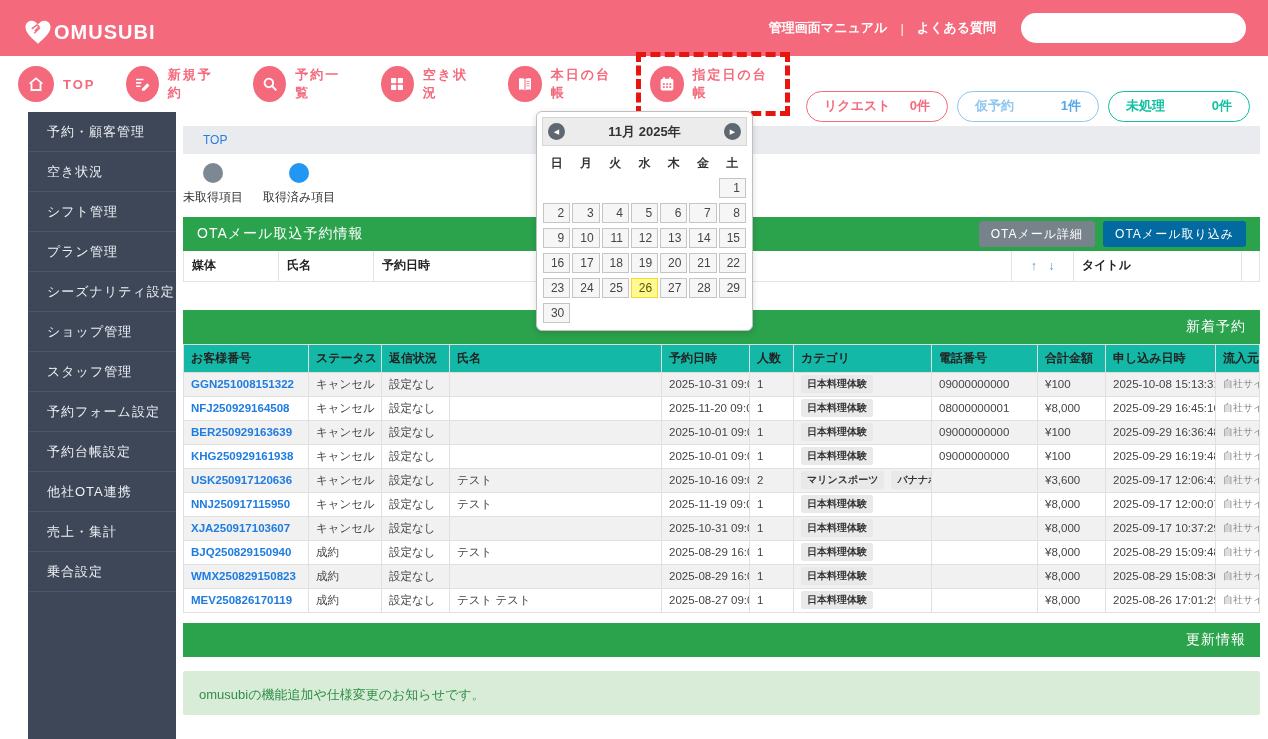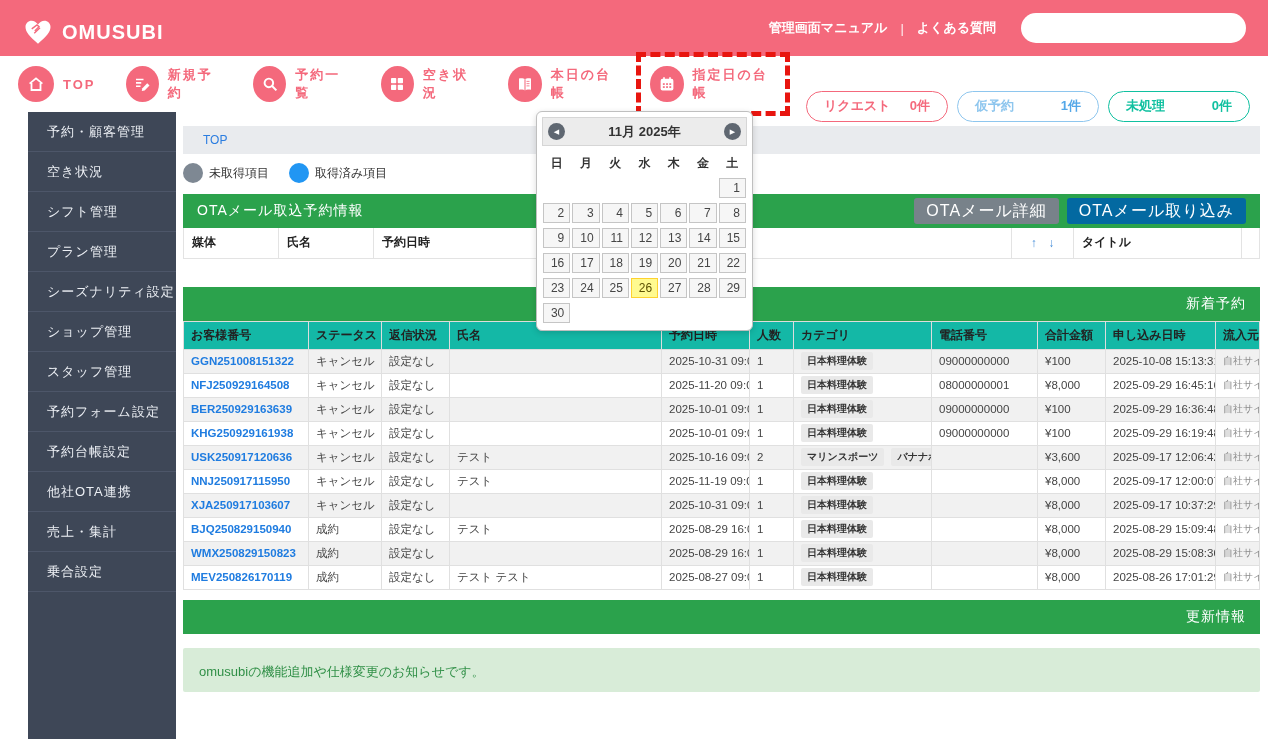--- a/index.html
+++ b/index.html
@@ -2,21 +2,21 @@
 <html><head>
 <meta charset="utf-8">
 <style>
   * { margin:0; padding:0; box-sizing:border-box; }
   html,body { width:1268px; height:739px; overflow:hidden; background:#fff;
     font-family:"Liberation Sans","DejaVu Sans",sans-serif; }
   body { position:relative; }
 
   
   .header { height:56px; background:#f4697c; display:flex; align-items:center; padding:0 22px; color:#fff; }
-  .logo { display:flex; align-items:center; gap:8px; font-size:20px; font-weight:bold; letter-spacing:1px;margin-top:8px; }
+  .logo { display:flex; align-items:center; font-size:20px; font-weight:bold; letter-spacing:1px;margin-top:8px; }
   .logo svg { display:block; }
   .header-right { margin-left:auto; display:flex; align-items:center; gap:13px; font-size:13px; font-weight:bold; }
   .header-link { cursor:pointer; }
   .header-sep { font-weight:normal; opacity:.9; }
   .search-input { width:225px; height:30px; border:none; border-radius:15px; background:#fff; margin-left:12px; padding:0 14px; font-size:13px; outline:none; }
 
   
   .navbar { height:56px; background:#fff; display:flex; align-items:center; padding:0 18px; gap:30px; position:relative; }
   .nav-item { display:flex; align-items:center; gap:9px; cursor:pointer; }
   .nav-item.highlighted { outline:5px dashed #e8150f; outline-offset:9px; }
@@ -28,27 +28,27 @@
   
   .layout { display:flex; height:627px;padding-left:28px; }
   .sidebar { width:148px; background:#3e4757; flex:none; }
   .side-item { height:40px; display:flex; align-items:center; padding-left:19px; color:#edf0f5; font-size:13px; border-bottom:1px solid #4d5669; cursor:pointer; letter-spacing:1px; }
   .main { flex:1; background:#fff; padding:14px 8px 0 7px; overflow:hidden; }
 
   .breadcrumb { height:28px; background:#e9ebee; display:flex; align-items:center; padding:0 20px; font-size:12px; }
   .breadcrumb a { color:#2b7de0; cursor:pointer; text-decoration:none; }
 
   .legend { display:flex; align-items:center; gap:20px; margin:9px 0 11px; }
-  .legend-item { display:flex; align-items:center; gap:6px; font-size:12px; color:#333; }
+  .legend-item { display:flex; align-items:center; gap:6px; font-size:12px; color:#333;flex-direction:column; }
   .dot { width:20px; height:20px; border-radius:50%; }
 
   .section-bar { height:34px; background:#2ba24c; color:#fff; display:flex; align-items:center; padding:0 14px; font-size:14px; }
   .section-bar .bar-title { letter-spacing:1px; }
   .bar-right { margin-left:auto; display:flex; gap:8px; align-items:center; }
-  .bar-btn { height:26px; padding:0 12px; border:none; border-radius:3px; color:#fff; font-size:16px; cursor:pointer; letter-spacing:1px; }
+  .bar-btn { height:26px; padding:0 12px; border:none; border-radius:3px; color:#fff; font-size:12px; cursor:pointer; letter-spacing:1px; }
 
   table { width:100%; border-collapse:collapse; table-layout:fixed; }
   th,td { white-space:nowrap; overflow:hidden; }
   .ota-table th { height:30px; font-size:12px; text-align:left; padding:0 8px; border:1px solid #e3e3e3; border-top:none; color:#222; }
   .sort-cell { text-align:center !important; }
   .sort-arrow { color:#4a90d9; font-size:12px; cursor:pointer; padding:0 4px; }
 
   .res-wrap { margin-top:28px; }
   .res-table th { height:28px; font-size:12px; text-align:left; padding:0 7px; border:1px solid #ddd; color:#222; background:#14b8a6; }
   .res-table td { height:24px; font-size:11.5px; padding:0 7px; border:1px solid #e0e0e0; color:#444; }

